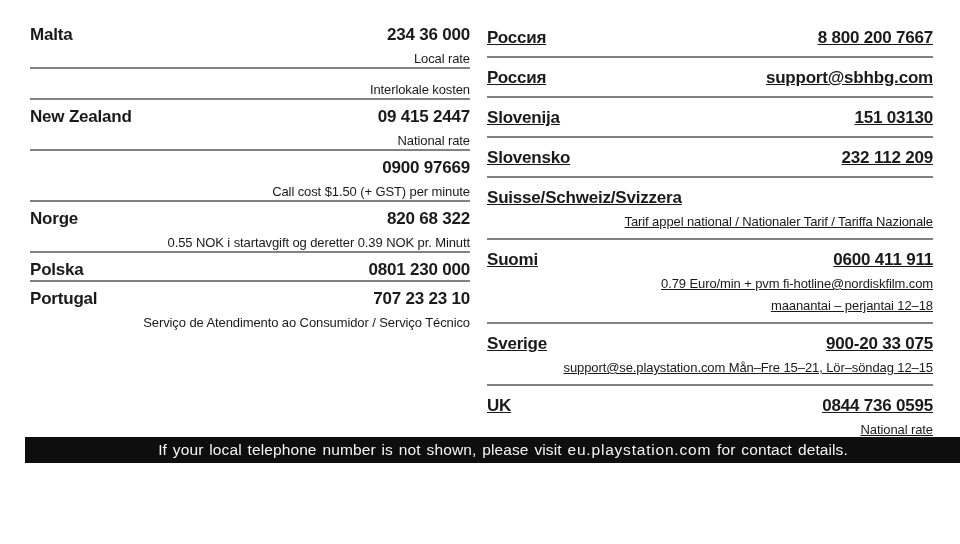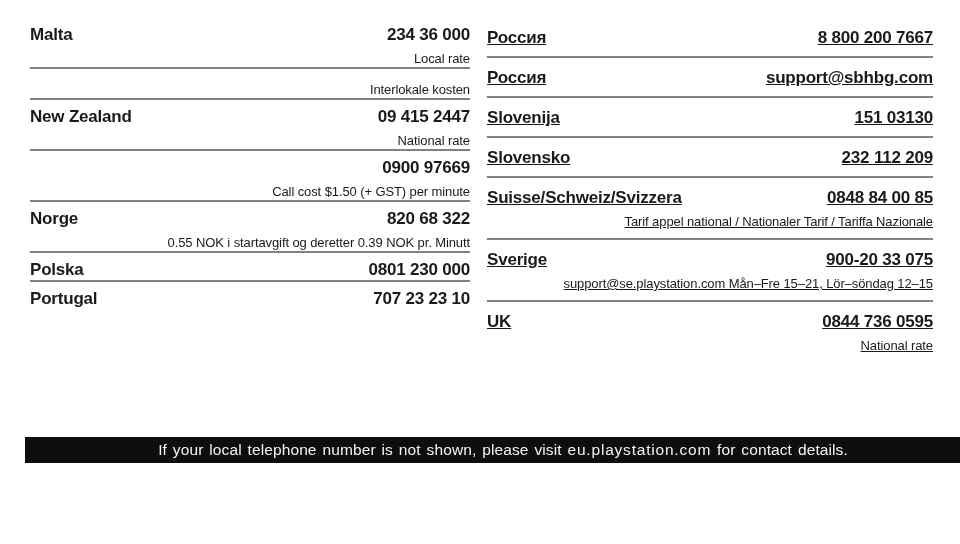--- a/index.html
+++ b/index.html
@@ -87,20 +87,21 @@
           <div class="entry-head">
             <span>Polska</span>
             <span>0801 230 000</span>
           </div>
         </div>
         <div class="entry">
           <div class="entry-head">
             <span>Portugal</span>
             <span>707 23 23 10</span>
           </div>
+          <div class="entry-note">Serviço de Atendimento ao Consumidor / Serviço Técnico</div>
         </div>
       </div>
     <div class="column column-1" id="col-1">
         <div class="entry">
           <div class="entry-head">
             <span>Россия</span>
             <span>8 800 200 7667</span>
           </div>
         </div>
         <div class="entry">
@@ -117,23 +118,30 @@
         </div>
         <div class="entry">
           <div class="entry-head">
             <span>Slovensko</span>
             <span>232 112 209</span>
           </div>
         </div>
         <div class="entry">
           <div class="entry-head">
             <span>Suisse/Schweiz/Svizzera</span>
-            <span>0848 84 00 85</span>
           </div>
           <div class="entry-note">Tarif appel national / Nationaler Tarif / Tariffa Nazionale</div>
+        </div>
+        <div class="entry">
+          <div class="entry-head">
+            <span>Suomi</span>
+            <span>0600 411 911</span>
+          </div>
+          <div class="entry-note">0.79 Euro/min + pvm fi-hotline@nordiskfilm.com</div>
+          <div class="entry-note">maanantai – perjantai 12–18</div>
         </div>
         <div class="entry">
           <div class="entry-head">
             <span>Sverige</span>
             <span>900-20 33 075</span>
           </div>
           <div class="entry-note">support@se.playstation.com Mån–Fre 15–21, Lör–söndag 12–15</div>
         </div>
         <div class="entry">
           <div class="entry-head">

